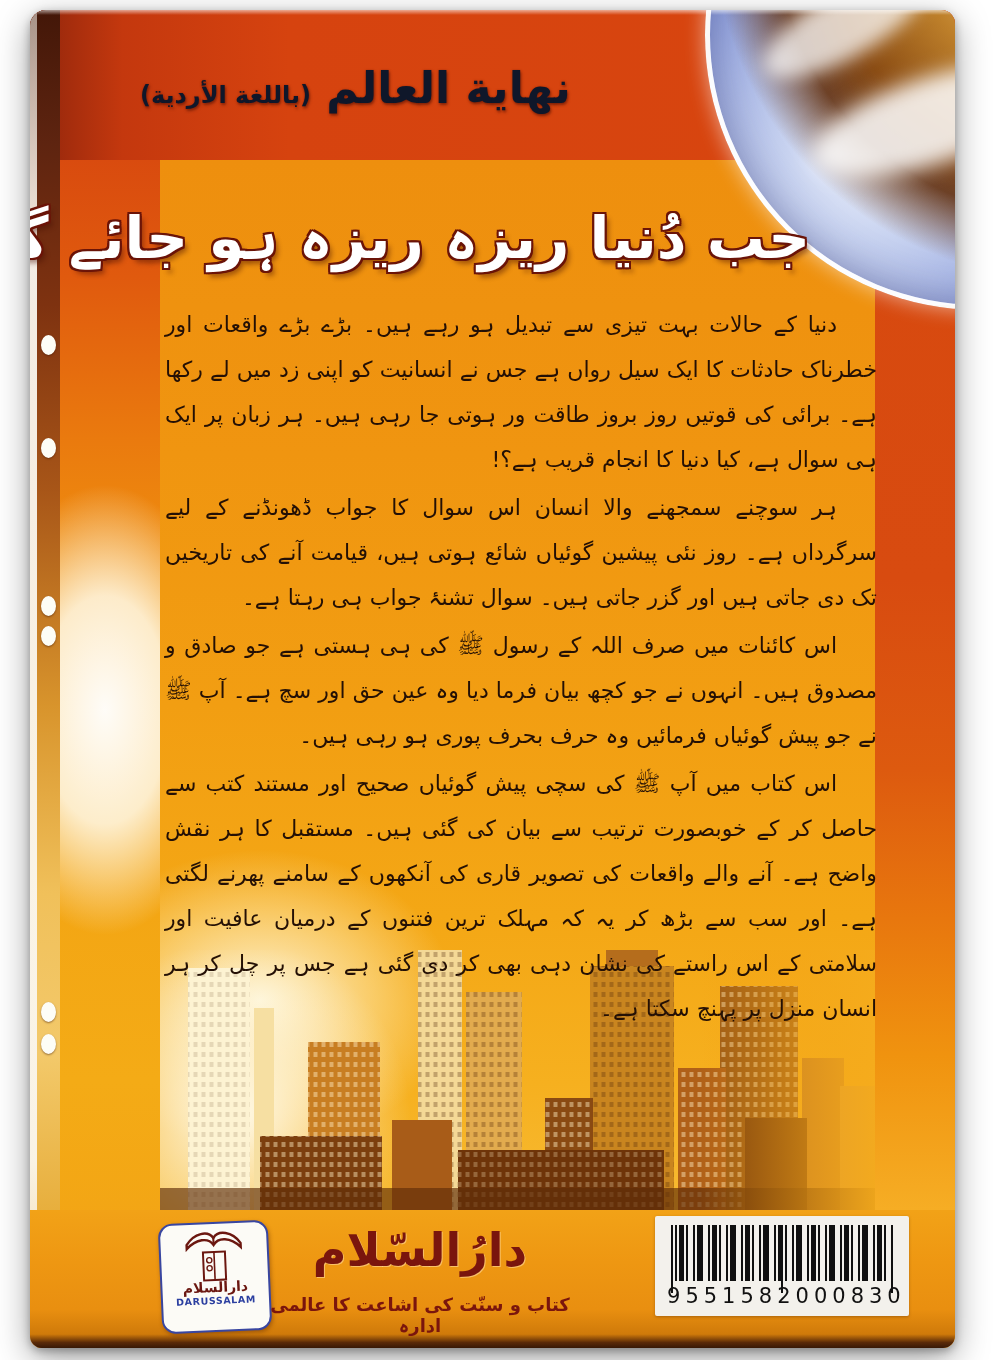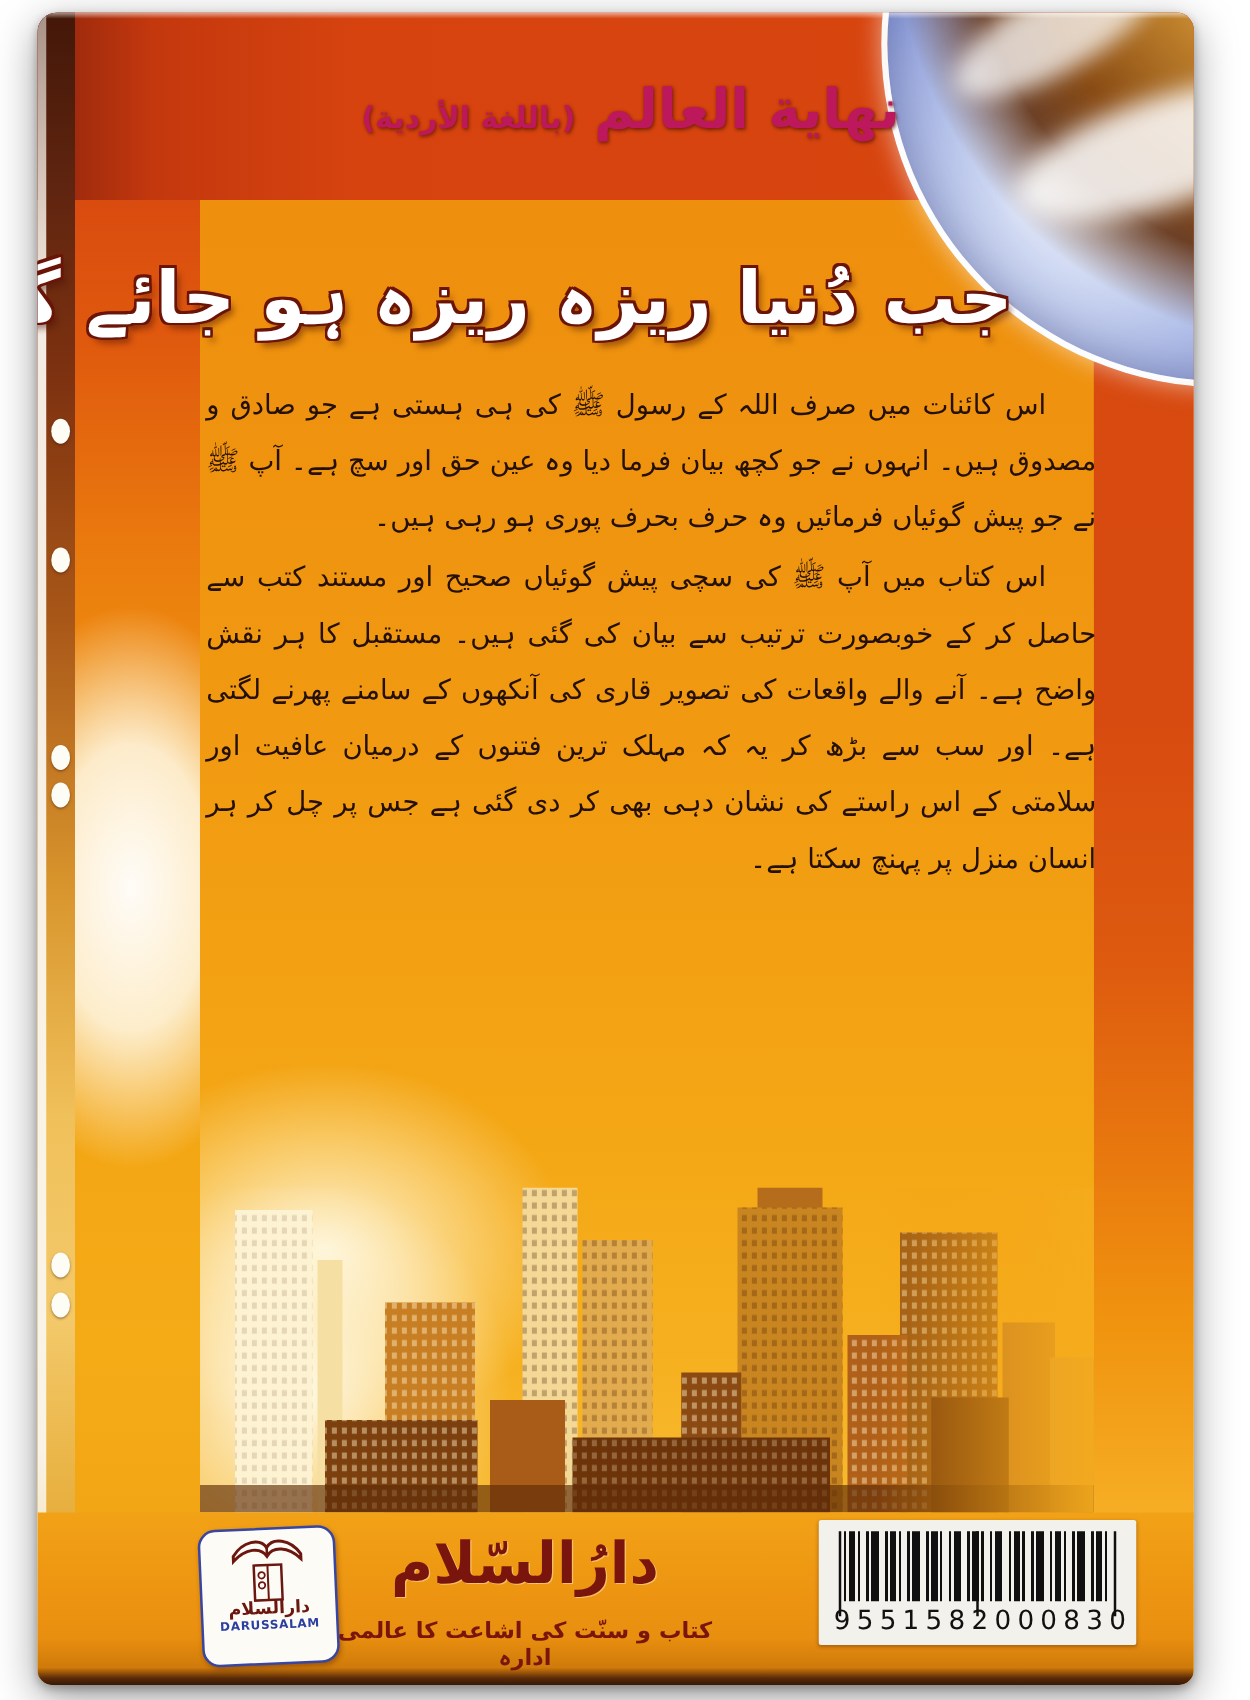--- a/index.html
+++ b/index.html
@@ -47,21 +47,21 @@
 
   
   .spine{position:absolute;left:0;top:0;width:30px;height:1338px;
     background:linear-gradient(180deg,#431708 0%,#5e2410 10%,#7e3210 22%,#a85618 36%,#d8942c 52%,#f0c05a 66%,#f3c96a 78%,#e7ae3c 90%,#8a4a10 100%);}
   .spine-edge{position:absolute;left:0;top:0;width:7px;height:1338px;
     background:linear-gradient(180deg,rgba(250,246,238,.55) 0%,rgba(250,246,238,.95) 18%,rgba(250,246,238,.95) 86%,rgba(250,246,238,.5) 100%);}
   .spine-dot{position:absolute;left:11px;width:15px;height:20px;border-radius:50%;
     background:#fdfdf6;box-shadow:0 1px 2px rgba(60,20,5,.5);}
 
   
-  .header{position:absolute;left:110px;top:52px;width:580px;text-align:right;color:#be185d;
+  .header{position:absolute;left:110px;top:52px;width:580px;text-align:left;color:#0f172a;
     direction:rtl;text-shadow:1px 2px 3px rgba(90,20,5,.65), 0 0 2px rgba(120,30,8,.5);white-space:nowrap;}
   .header .big{font-size:44px;font-weight:bold;letter-spacing:0px;}
   .header .small{font-size:24px;font-weight:bold;margin-right:10px;}
 
   
   .title{position:absolute;left:140px;top:168px;width:640px;text-align:center;direction:rtl;
     font-size:58px;font-weight:bold;color:#ffffff;line-height:120px;white-space:nowrap;
     text-shadow:
       -2px 0 0 #6b1408, 2px 0 0 #6b1408, 0 -2px 0 #6b1408, 0 2px 0 #6b1408,
       -2px -2px 0 #6b1408, 2px -2px 0 #6b1408, -2px 2px 0 #6b1408, 2px 2px 0 #6b1408,
@@ -192,20 +192,22 @@
   </div>
 
   <div class="header" dir="rtl">
     <span class="big">نهاية العالم</span>
     <span class="small">(باللغة الأردية)</span>
   </div>
 
   <div class="title" dir="rtl">جب دُنیا ریزہ ریزہ ہو جائے گی</div>
 
   <div class="body-text" dir="rtl">
+    <p>دنیا کے حالات بہت تیزی سے تبدیل ہو رہے ہیں۔ بڑے بڑے واقعات اور خطرناک حادثات کا ایک سیل رواں ہے جس نے انسانیت کو اپنی زد میں لے رکھا ہے۔ برائی کی قوتیں روز بروز طاقت ور ہوتی جا رہی ہیں۔ ہر زبان پر ایک ہی سوال ہے، کیا دنیا کا انجام قریب ہے؟!</p>
+    <p>ہر سوچنے سمجھنے والا انسان اس سوال کا جواب ڈھونڈنے کے لیے سرگرداں ہے۔ روز نئی پیشین گوئیاں شائع ہوتی ہیں، قیامت آنے کی تاریخیں تک دی جاتی ہیں اور گزر جاتی ہیں۔ سوال تشنۂ جواب ہی رہتا ہے۔</p>
     <p>اس کائنات میں صرف اللہ کے رسول ﷺ کی ہی ہستی ہے جو صادق و مصدوق ہیں۔ انہوں نے جو کچھ بیان فرما دیا وہ عین حق اور سچ ہے۔ آپ ﷺ نے جو پیش گوئیاں فرمائیں وہ حرف بحرف پوری ہو رہی ہیں۔</p>
     <p>اس کتاب میں آپ ﷺ کی سچی پیش گوئیاں صحیح اور مستند کتب سے حاصل کر کے خوبصورت ترتیب سے بیان کی گئی ہیں۔ مستقبل کا ہر نقش واضح ہے۔ آنے والے واقعات کی تصویر قاری کی آنکھوں کے سامنے پھرنے لگتی ہے۔ اور سب سے بڑھ کر یہ کہ مہلک ترین فتنوں کے درمیان عافیت اور سلامتی کے اس راستے کی نشان دہی بھی کر دی گئی ہے جس پر چل کر ہر انسان منزل پر پہنچ سکتا ہے۔</p>
   </div>
 
   <div class="bottom-band"></div>
 
   <div class="badge">
     <svg width="62" height="54" viewBox="0 0 62 54" aria-hidden="true">
       <path d="M4,16 C12,4 26,2 31,10 C36,2 50,4 58,16 L58,20 C48,10 36,9 31,17 C26,9 14,10 4,20 Z" fill="none" stroke="#6b1710" stroke-width="2.4"></path>
       <path d="M31,10 L31,17" stroke="#6b1710" stroke-width="2"></path>

